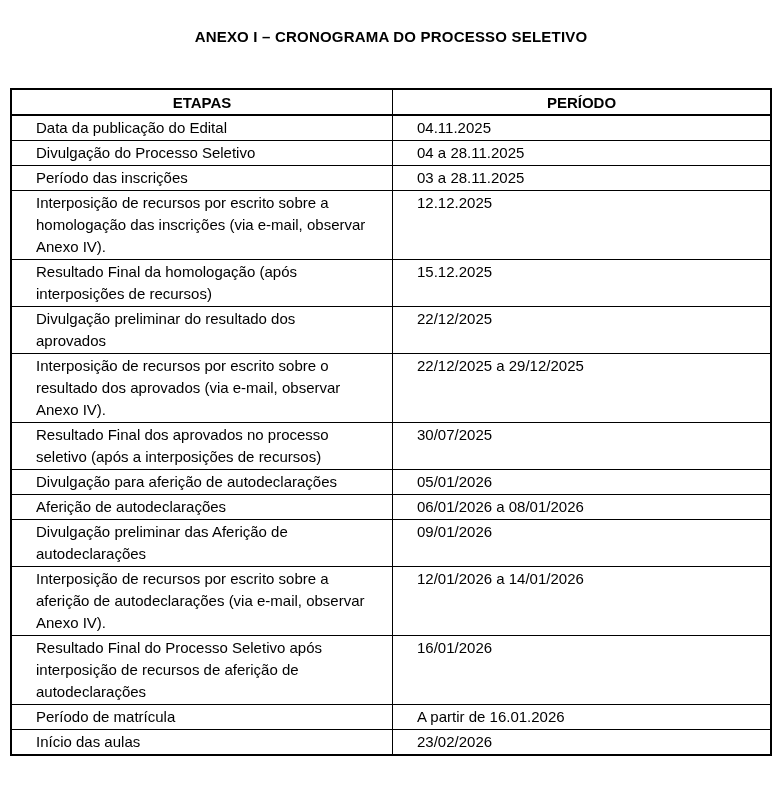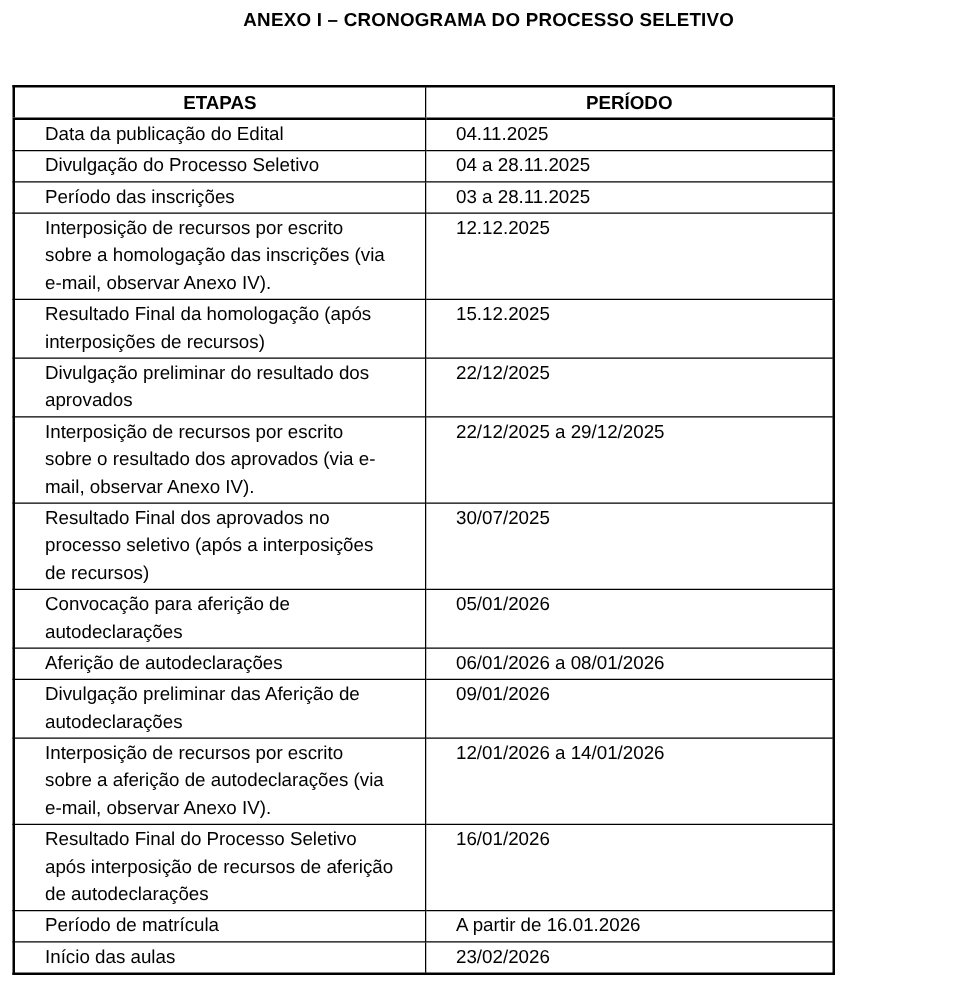--- a/index.html
+++ b/index.html
@@ -12,28 +12,28 @@
     height: 805px;
     font-family: "Liberation Sans", sans-serif;
     color: #000000;
     position: relative;
     overflow: hidden;
   }
   .doc-title {
     text-align: center;
     font-weight: bold;
     font-size: 15px;
-    padding-top: 8px;
+    padding-top: 28px;
     margin: 0;
     letter-spacing: 0.2px;
   }
   table.schedule {
     border-collapse: collapse;
     table-layout: fixed;
-    width: 658px;
+    width: 762px;
     margin: 43px 10px 0 10px;
     border: 2px solid #000000;
   }
   table.schedule col.col-etapas { width: 50.2%; }
   table.schedule col.col-periodo { width: 49.8%; }
   table.schedule th {
     border: 1px solid #000000;
     border-bottom: 2px solid #000000;
     font-size: 15px;
     font-weight: bold;
@@ -102,21 +102,21 @@
     <td>Interposição de recursos por escrito sobre o resultado dos aprovados (via e-mail, observar Anexo IV).</td>
     <td>22/12/2025 a 29/12/2025</td>
   </tr>
 
   <tr>
     <td>Resultado Final dos aprovados no processo seletivo (após a interposições de recursos)</td>
     <td>30/07/2025</td>
   </tr>
 
   <tr>
-    <td>Convocação para aferição de autodeclarações</td>
+    <td>Divulgação para aferição de autodeclarações</td>
     <td>05/01/2026</td>
   </tr>
 
   <tr>
     <td>Aferição de autodeclarações</td>
     <td>06/01/2026 a 08/01/2026</td>
   </tr>
 
   <tr>
     <td>Divulgação preliminar das Aferição de autodeclarações</td>

